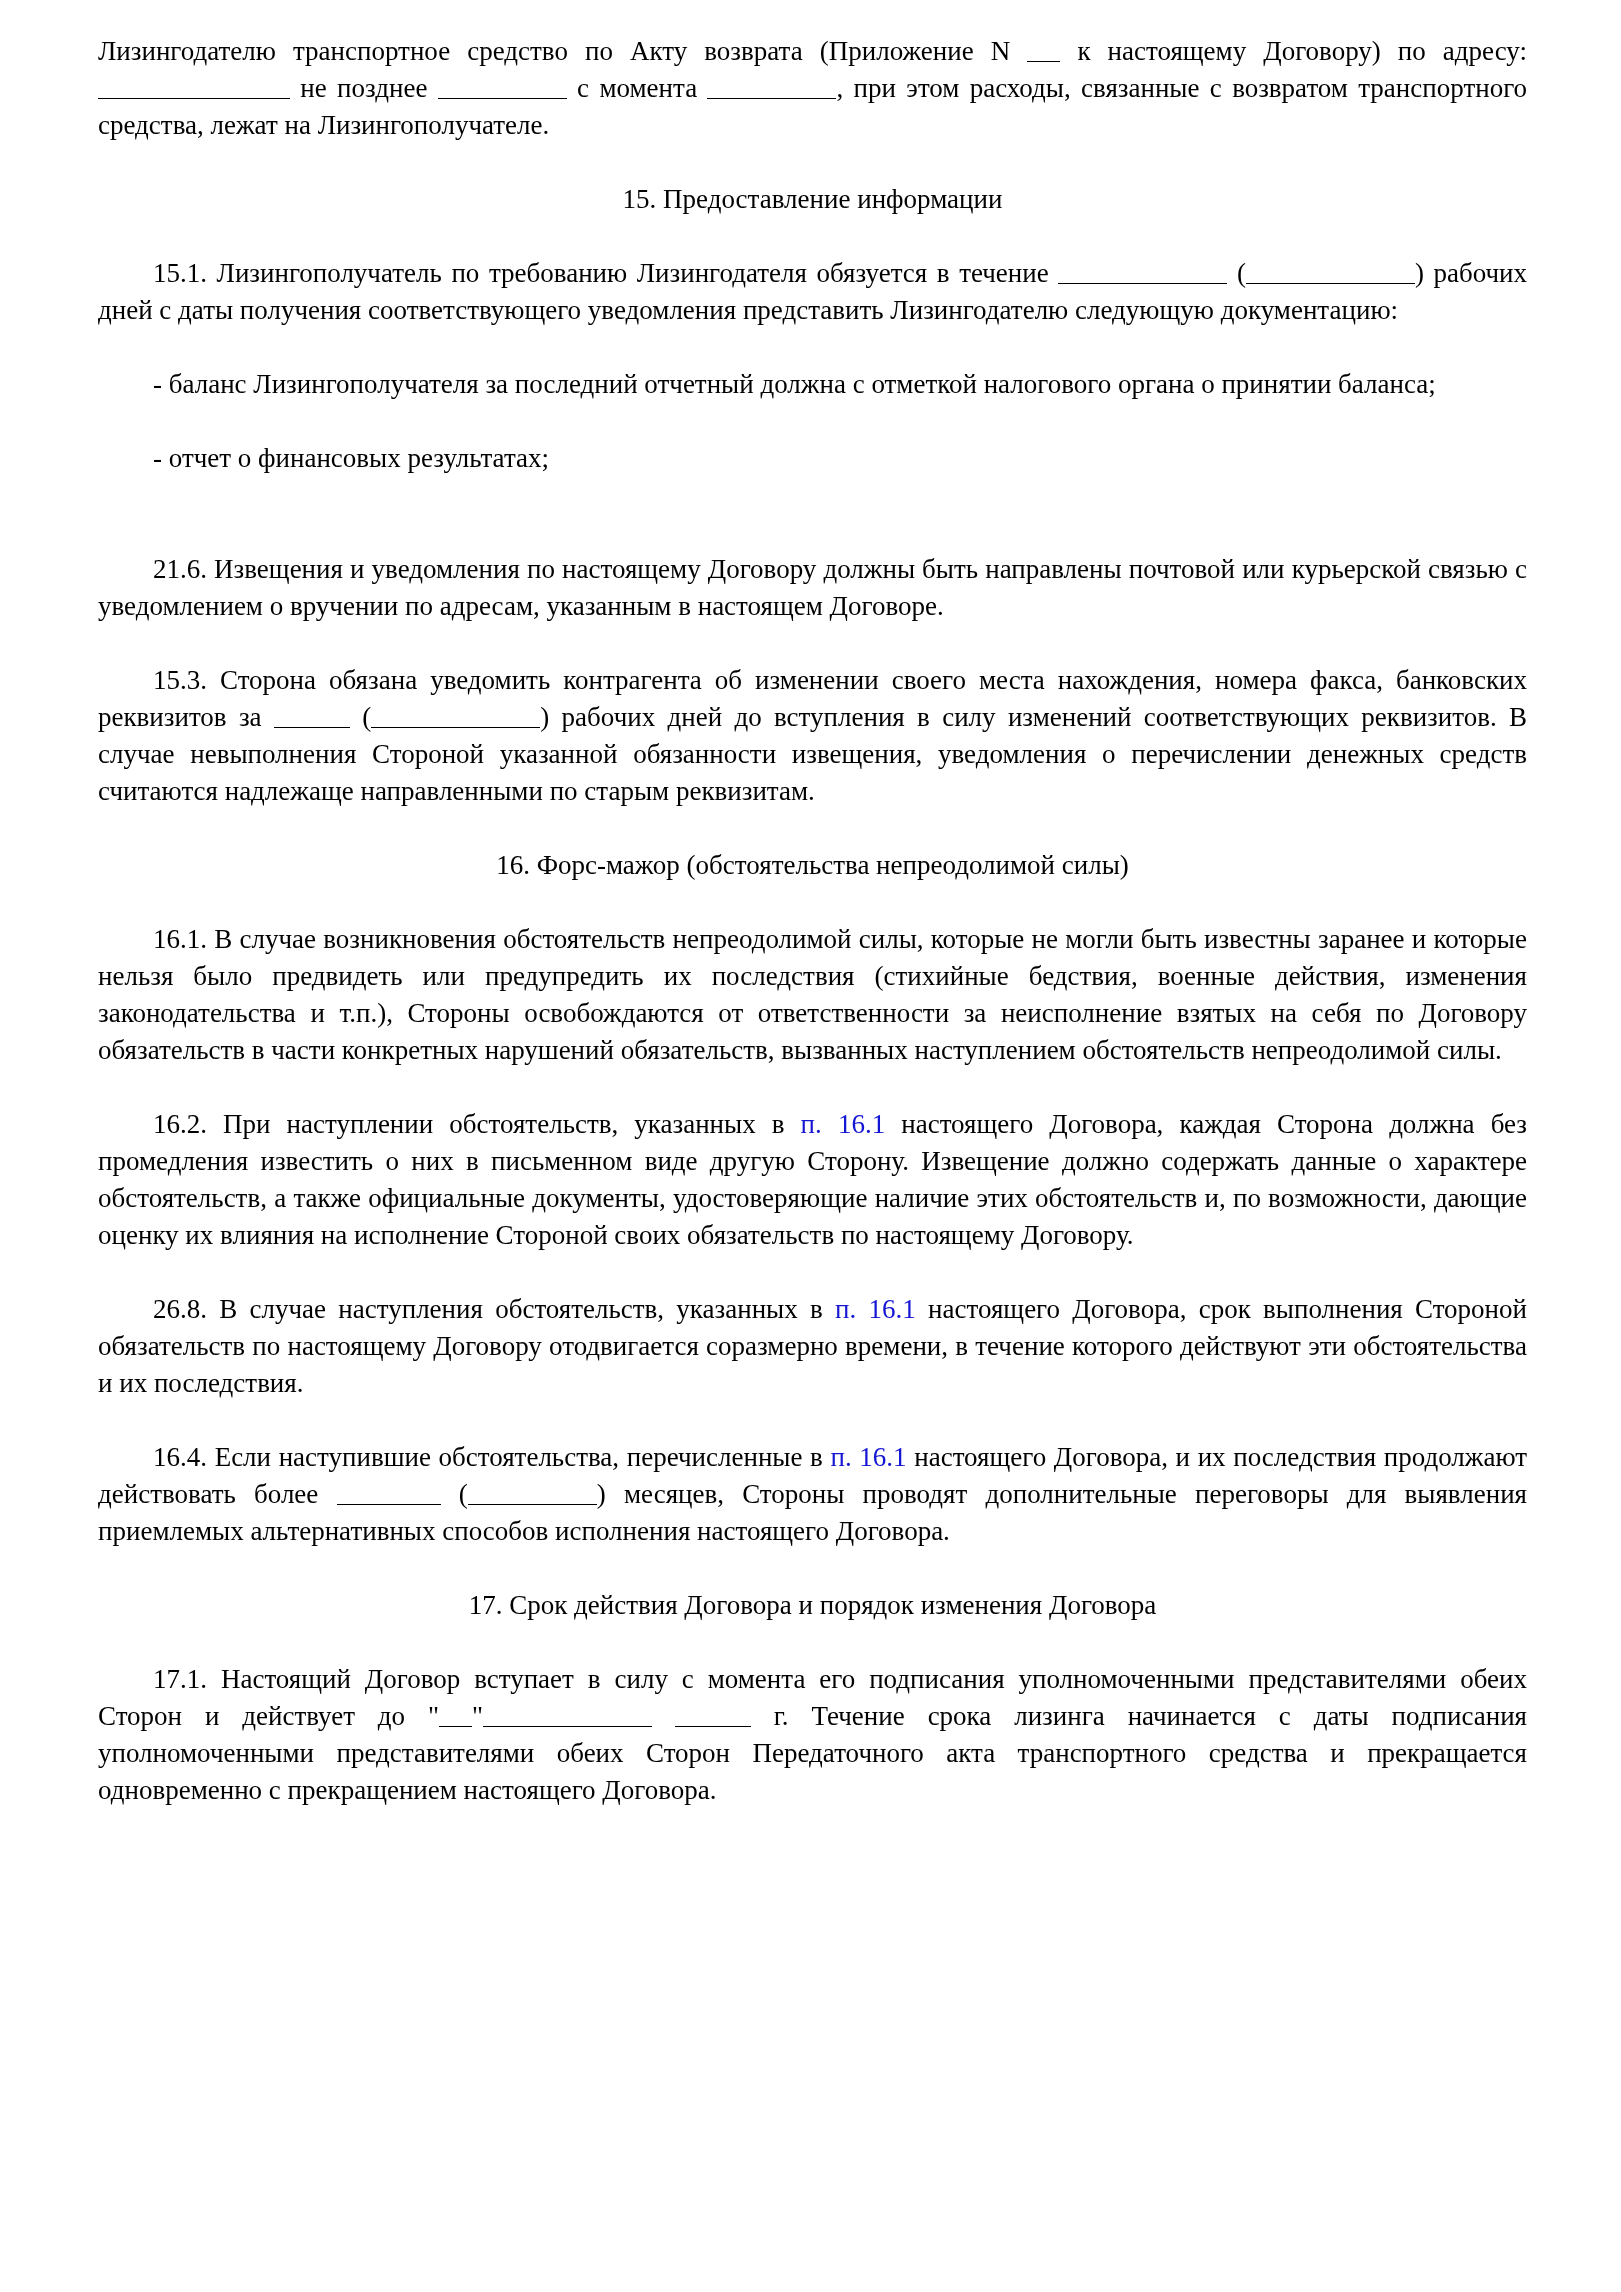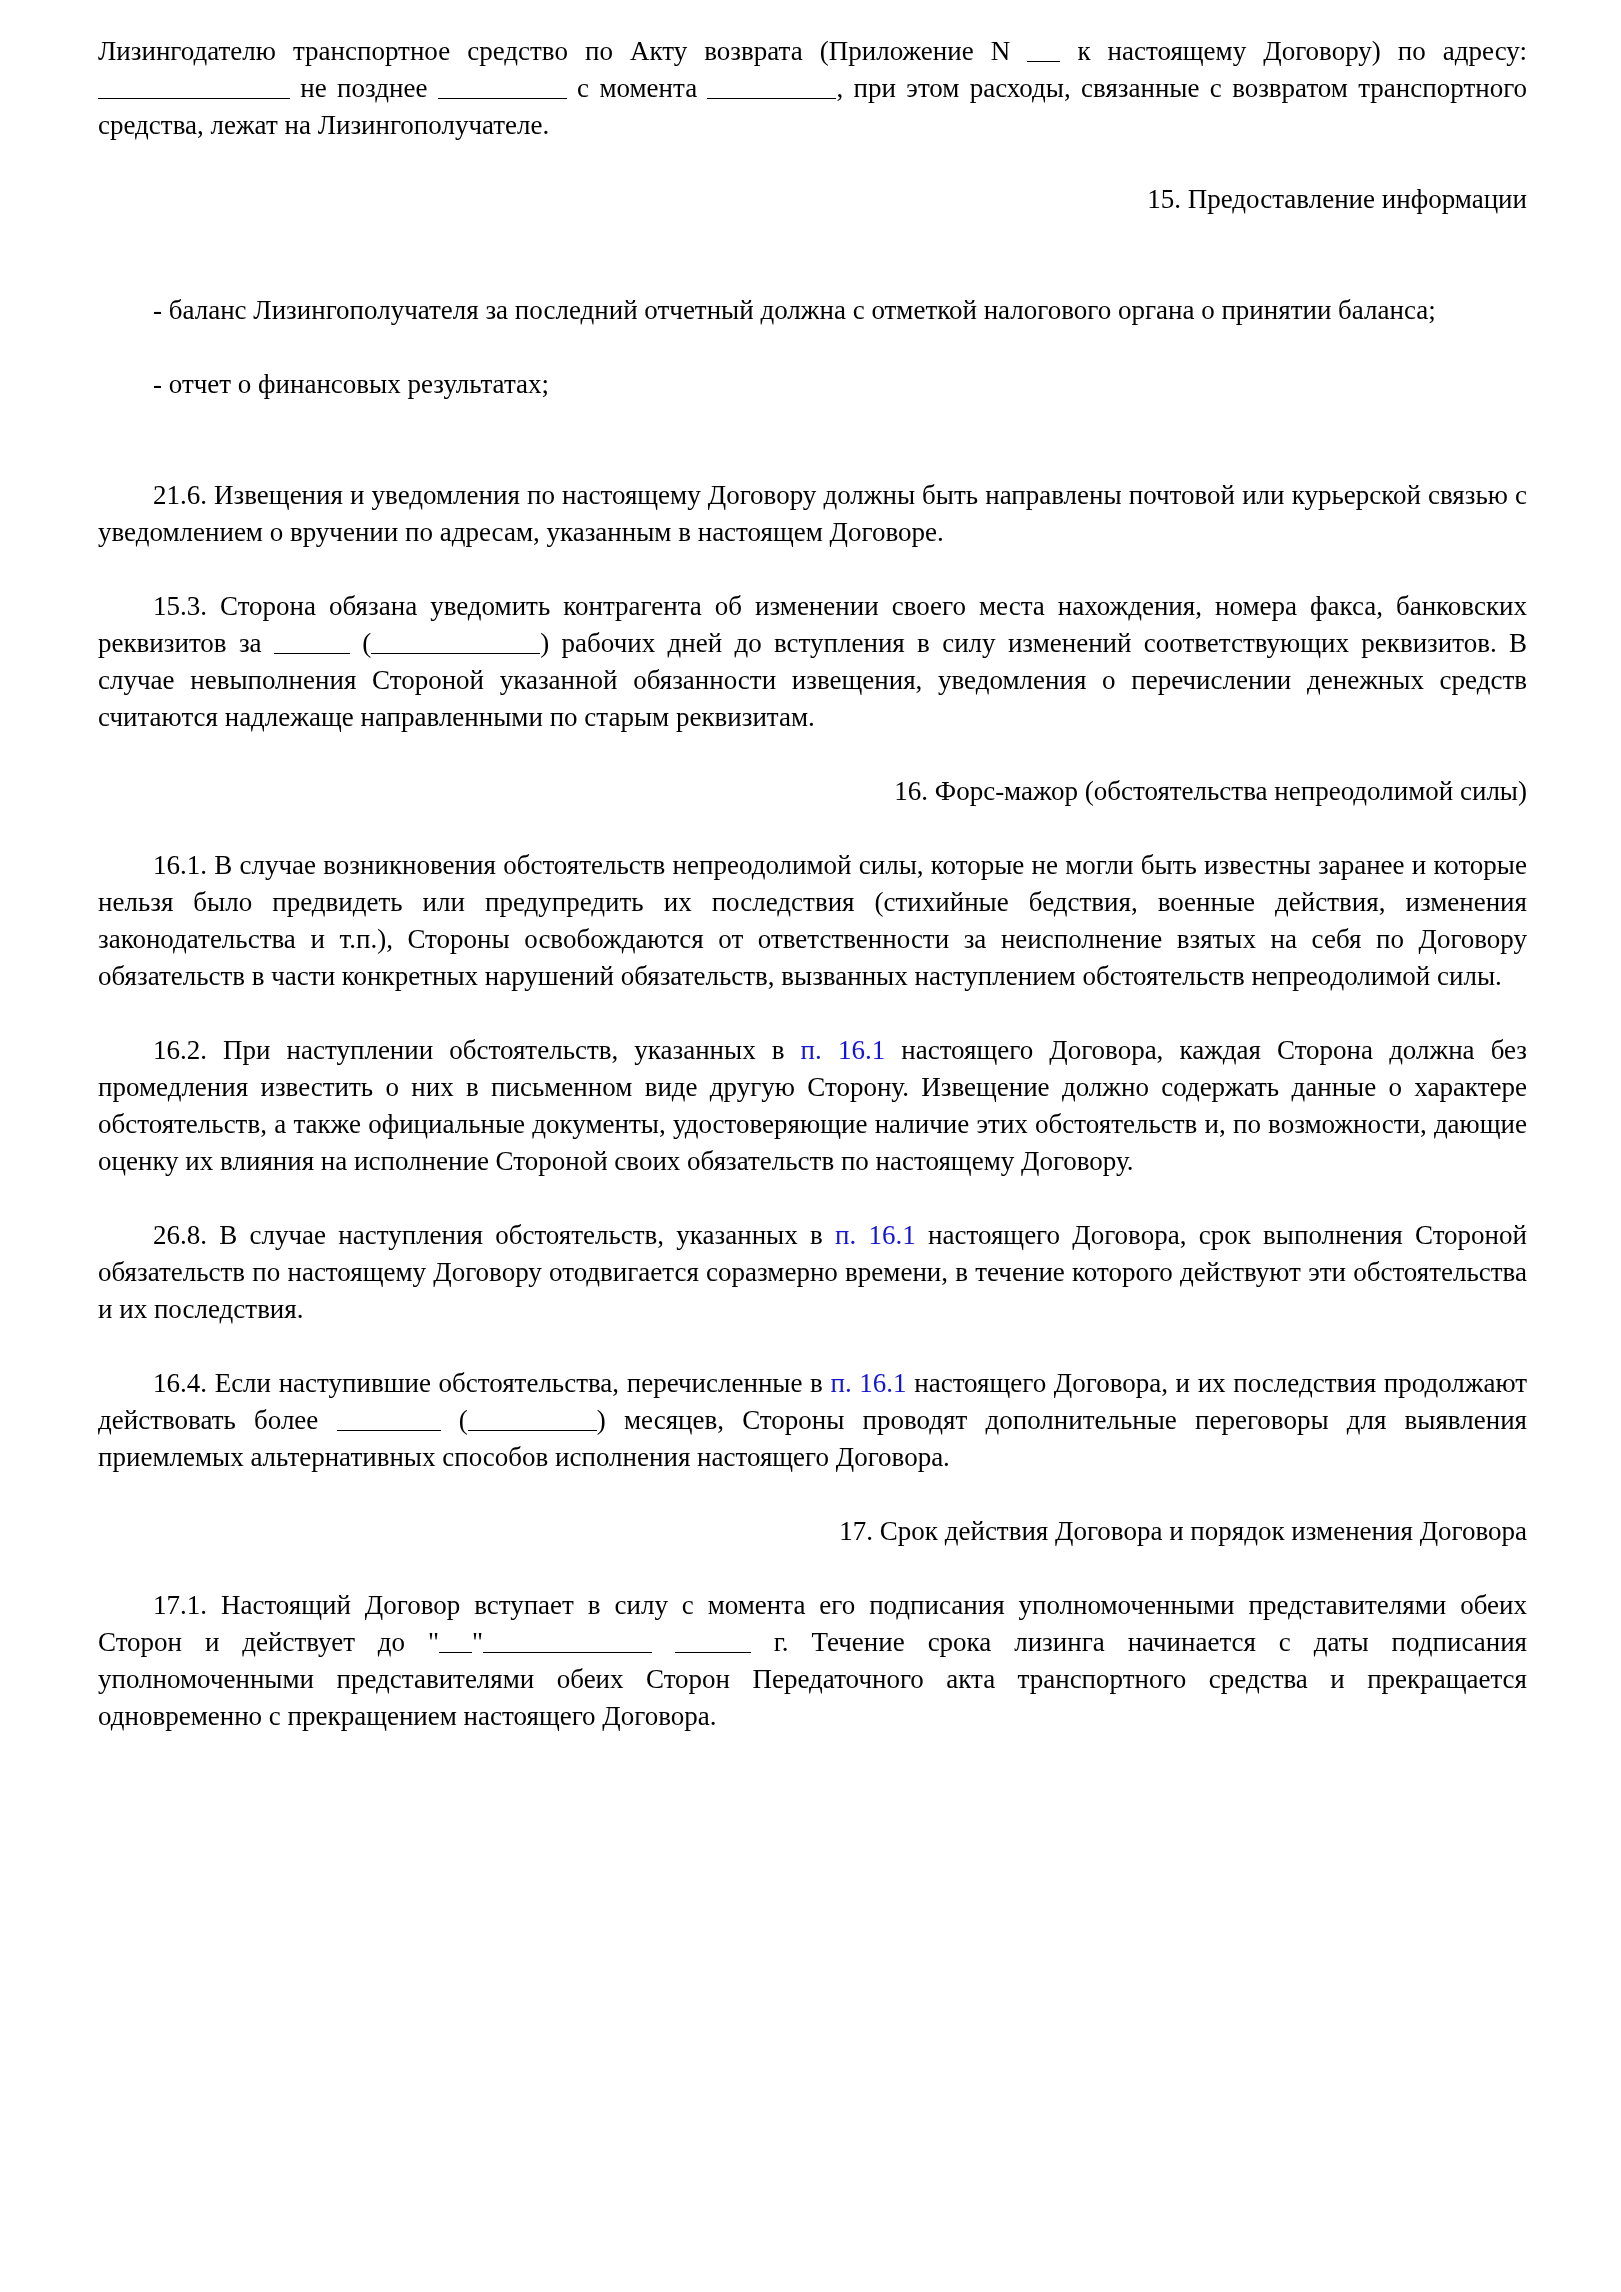--- a/index.html
+++ b/index.html
@@ -37,21 +37,21 @@
   p.para {
     text-indent: 55px;
   }
   p.cont {
     text-indent: 0;
   }
   p.bullet {
     text-indent: 55px;
   }
   p.heading {
-    text-align: right;
+    text-align: center;
     text-indent: 0;
   }
   
   .gap-head-top { height: 37px; }
   .gap-head-bot { height: 37px; }
   .gap-para     { height: 37px; }
 
   .blank {
     display: inline-block;
     border-bottom: 1.6px solid #000;
@@ -79,20 +79,21 @@
   <div class="doc-body">
 
     <p class="cont"><span>Лизингодателю транспортное средство по Акту возврата (Приложение N</span> <span class="blank b-xs"></span> <span>к настоящему Договору) по адресу:</span> <span class="blank b-xxl"></span> <span>не позднее</span> <span class="blank b-lg"></span> <span>с момента</span> <span class="blank b-lg"></span><span>, при этом расходы, связанные с возвратом транспортного средства, лежат на Лизингополучателе.</span></p>
 
     <div class="gap-head-top"></div>
 
     <p class="heading">15. Предоставление информации</p>
 
     <div class="gap-head-bot"></div>
 
+    <p class="para"><span>15.1. Лизингополучатель по требованию Лизингодателя обязуется в течение</span> <span class="blank b-xl"></span> <span>(</span><span class="blank b-xl"></span><span>) рабочих дней с даты получения соответствующего уведомления представить Лизингодателю следующую документацию:</span></p>
 
     <div class="gap-para"></div>
 
     <p class="bullet">- баланс Лизингополучателя за последний отчетный должна с отметкой налогового органа о принятии баланса;</p>
 
     <div class="gap-para"></div>
 
     <p class="bullet">- отчет о финансовых результатах;</p>
 
     <div class="gap-para"></div>

